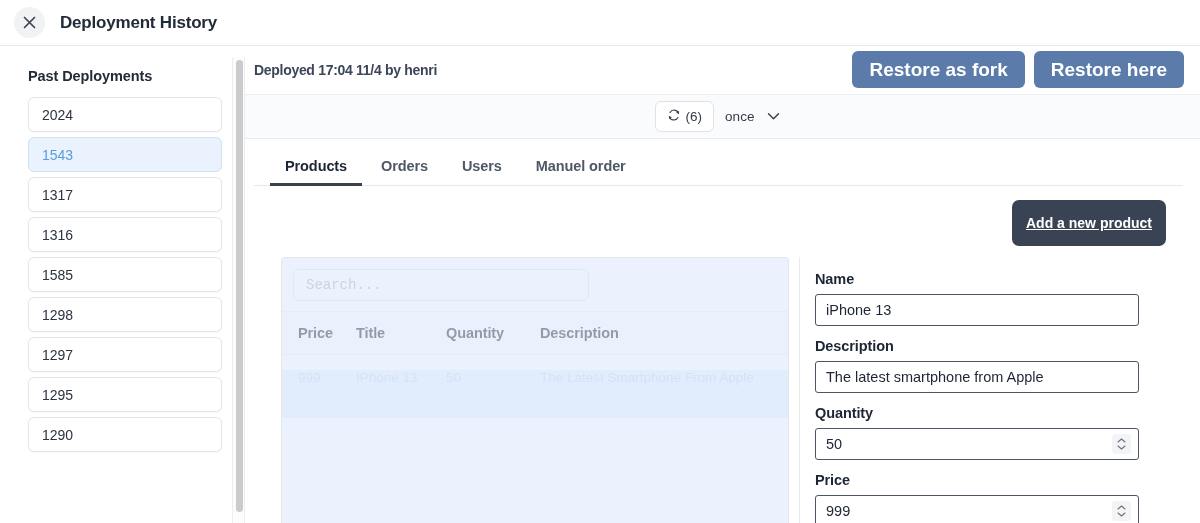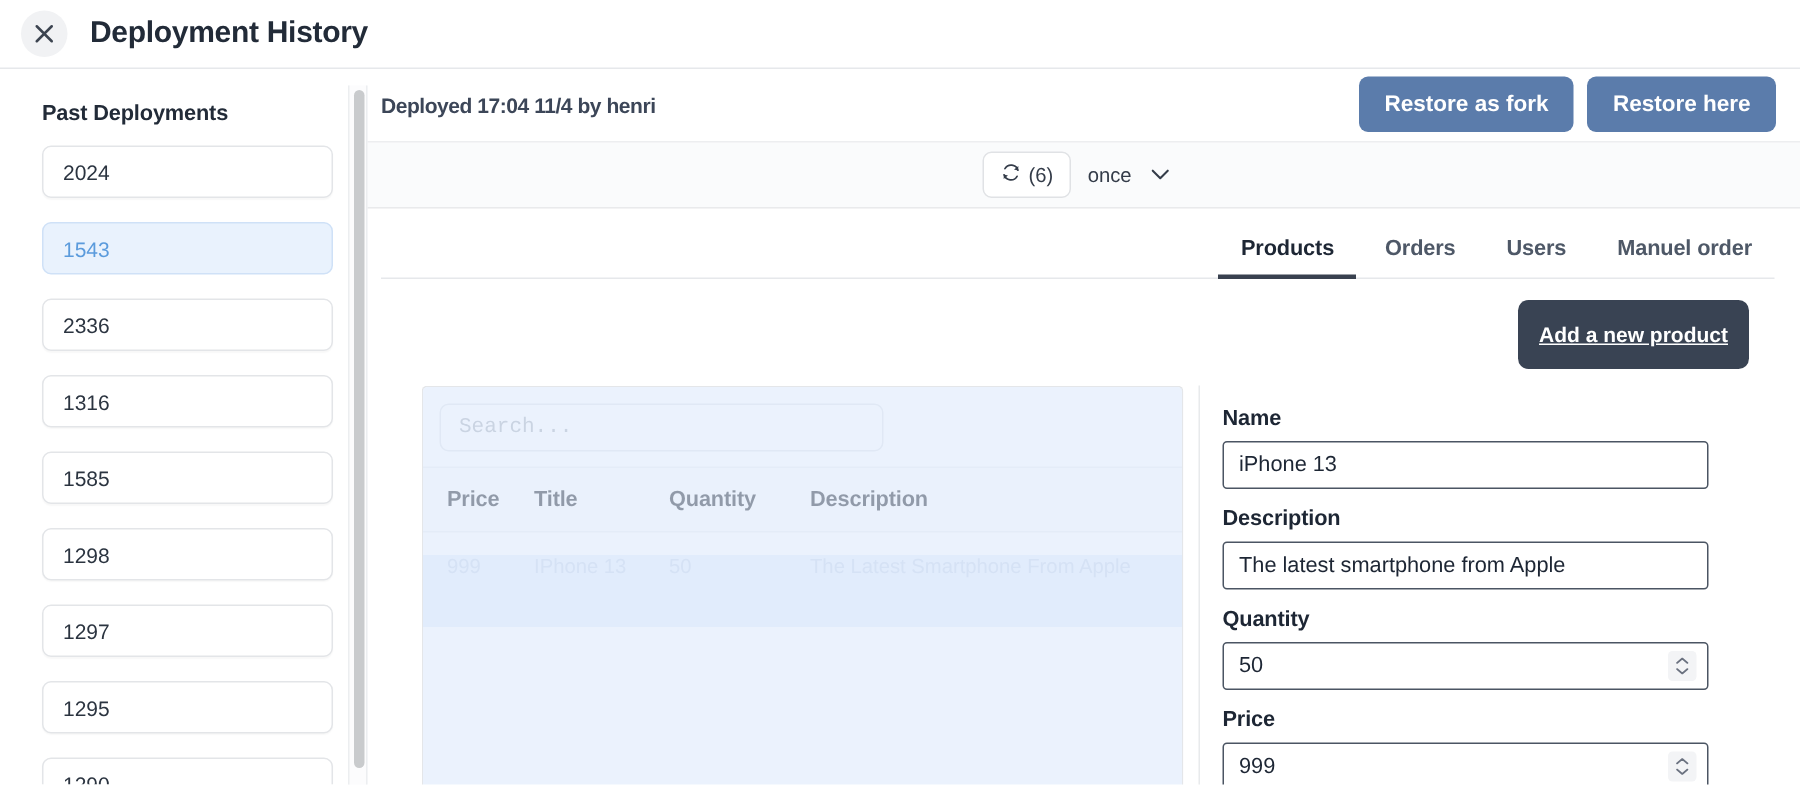--- a/index.html
+++ b/index.html
@@ -29,21 +29,21 @@
     background: #f1f2f4;
     border: none;
     display: flex; align-items: center; justify-content: center;
     cursor: pointer;
     padding: 0;
     flex: 0 0 auto;
   }
   .close-btn svg { display: block; }
   .topbar-title {
     margin-left: 15px;
-    font-size: 20px;
+    font-size: 17px;
     font-weight: bold;
     letter-spacing: -0.2px;
     color: #222b38;
   }
 
   
   .body-wrap {
     display: flex;
     height: 477px;
     width: 1200px;
@@ -63,21 +63,21 @@
     font-weight: bold;
     color: #222b38;
     padding: 0 0 13px 28px;
     letter-spacing: -0.1px;
   }
   .dep-list { padding: 0 15px 0 28px; }
   .dep-item {
     height: 35px;
     border: 1px solid #e3e5e8;
     border-radius: 6px;
-    margin-bottom: 16px;
+    margin-bottom: 5px;
     display: flex;
     align-items: center;
     padding-left: 13px;
     font-size: 14px;
     color: #2b3440;
     background: #fff;
     cursor: pointer;
     box-shadow: 0 1px 1px rgba(16,24,40,0.03);
   }
   .dep-item.selected {
@@ -131,21 +131,21 @@
     font-weight: bold;
     color: #3c4658;
     letter-spacing: -0.3px;
     flex: 1 1 auto;
   }
   .btn-blue {
     background: #5b7cab;
     color: #fff;
     border: none;
     border-radius: 6px;
-    font-size: 15px;
+    font-size: 19px;
     font-weight: bold;
     height: 37px;
     padding: 0 17px;
     cursor: pointer;
     margin-left: 9px;
     font-family: "Liberation Sans", sans-serif;
     white-space: nowrap;
   }
 
   .sched-bar {
@@ -184,21 +184,20 @@
   }
 
   
   .tabs {
     display: flex;
     align-items: flex-end;
     gap: 4px;
     padding: 10px 0 0 16px;
     border-bottom: 1px solid #e6e8eb;
     margin: 0 17px 0 17px;
-    justify-content: flex-end;
   }
   .tab {
     font-size: 14.5px;
     font-weight: bold;
     color: #4e5867;
     padding: 9px 15px 9px;
     cursor: pointer;
     border-bottom: 3px solid transparent;
     margin-bottom: -1px;
     letter-spacing: -0.1px;
@@ -379,21 +378,21 @@
   <div class="sidebar">
     <div class="sidebar-heading">Past Deployments</div>
     <div class="dep-list">
       <div class="dep-item">
           <span>2024</span>
         </div>
       <div class="dep-item selected">
           <span>1543</span>
         </div>
       <div class="dep-item">
-          <span>2336</span>
+          <span>1317</span>
         </div>
       <div class="dep-item">
           <span>1316</span>
         </div>
       <div class="dep-item">
           <span>1585</span>
         </div>
       <div class="dep-item">
           <span>1298</span>
         </div>

